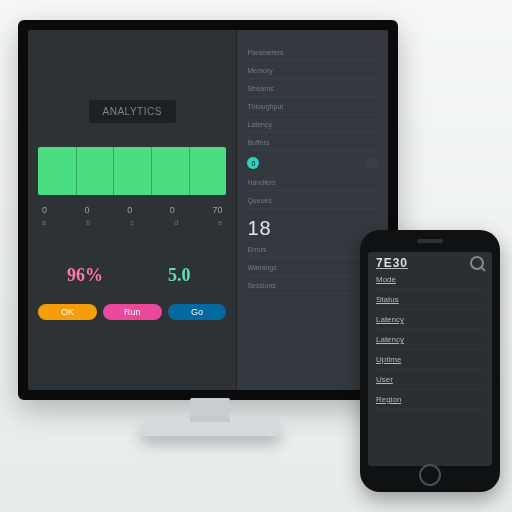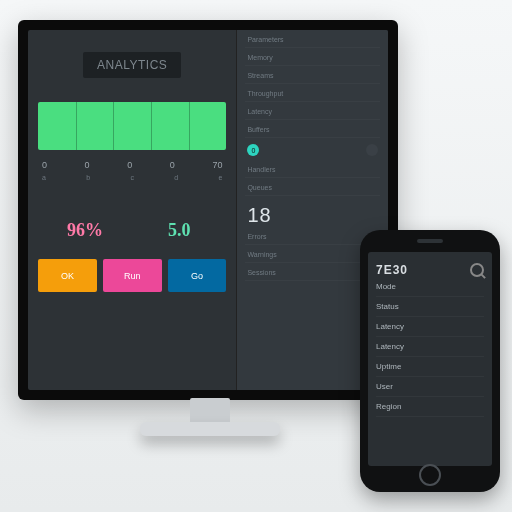--- a/index.html
+++ b/index.html
@@ -30,34 +30,35 @@
   }
   .main-panel {
     flex: 1.4;
     padding: 22px 10px 10px 10px;
     display: flex; flex-direction: column;
   }
   .side-panel {
     flex: 1;
     background: #33393e;
     border-left: 1px solid #222;
-    padding: 2px 8px;
+    padding: 15px 8px;
     font-size: 7px;
     color: #8a949c;
     display: flex; flex-direction: column; gap: 2px;
     overflow: hidden;
   }
   .header-chip {
     align-self: center;
     background: #1d2124;
     color: #7d868d;
-    font-size: 12px;
+    font-size: 10px;
     padding: 6px 14px;
     border-radius: 2px;
     letter-spacing: .5px;
+    margin-top: 48px;
   }
   .bar-widget {
     margin-top: 24px;
     height: 48px;
     background: #4ade80;
     border-radius: 2px;
     position: relative;
   }
   .bar-widget .seg {
     position: absolute; top:0; bottom:0; width:1px; background: rgba(0,0,0,.25);
@@ -80,21 +81,21 @@
   }
   .metric {
     flex:1; height: 46px;
     border-radius: 3px;
     display:flex; align-items:center; justify-content:center;
     font-size: 18px; font-weight: 600;
     font-family: Georgia, serif;
   }
   .btn-row { display:flex; gap:6px; margin-top:6px; }
   .btn {
-    flex:1; height:33px; border-radius:2px;
+    flex:1; height:16px; border-radius:8px;
     display:flex;align-items:center;justify-content:center;
     font-size:9px; color:#fff;
     cursor:pointer;
   }
   
   .sp-row {
     display:flex; justify-content:space-between; align-items:center;
     padding: 4px 2px;
     border-bottom: 1px solid rgba(255,255,255,.03);
   }
@@ -124,25 +125,26 @@
     width:140px; height:262px;
     background:#101112;
     border-radius:20px;
     padding:22px 8px 26px 8px;
     box-shadow:0 8px 20px rgba(0,0,0,.35);
   }
   .phone-screen {
     width:100%; height:100%;
     background:#2a2f33;
     border-radius:3px;
-    padding:11px 8px;
+    padding:4px 8px;
     color:#aeb6bc;
     font-size:8px;
     display:flex; flex-direction:column;
     overflow:hidden;
+    text-decoration:underline;
   }
   .phone-title { font-size:12px; font-weight:600; letter-spacing:1px; text-align:right; color:#d9dee2;}
   .p-row { display:flex; justify-content:flex-start; padding:5px 0; border-bottom:1px solid rgba(255,255,255,.04);}
   .home-btn {
     position:absolute; bottom:6px; left:50%; transform:translateX(-50%);
     width:22px;height:22px;border:2px solid #4a4f54;border-radius:50%;
   }
   .speaker {
     position:absolute; top:9px; left:50%; transform:translateX(-50%);
     width:26px; height:4px; background:#2d3236; border-radius:3px;

